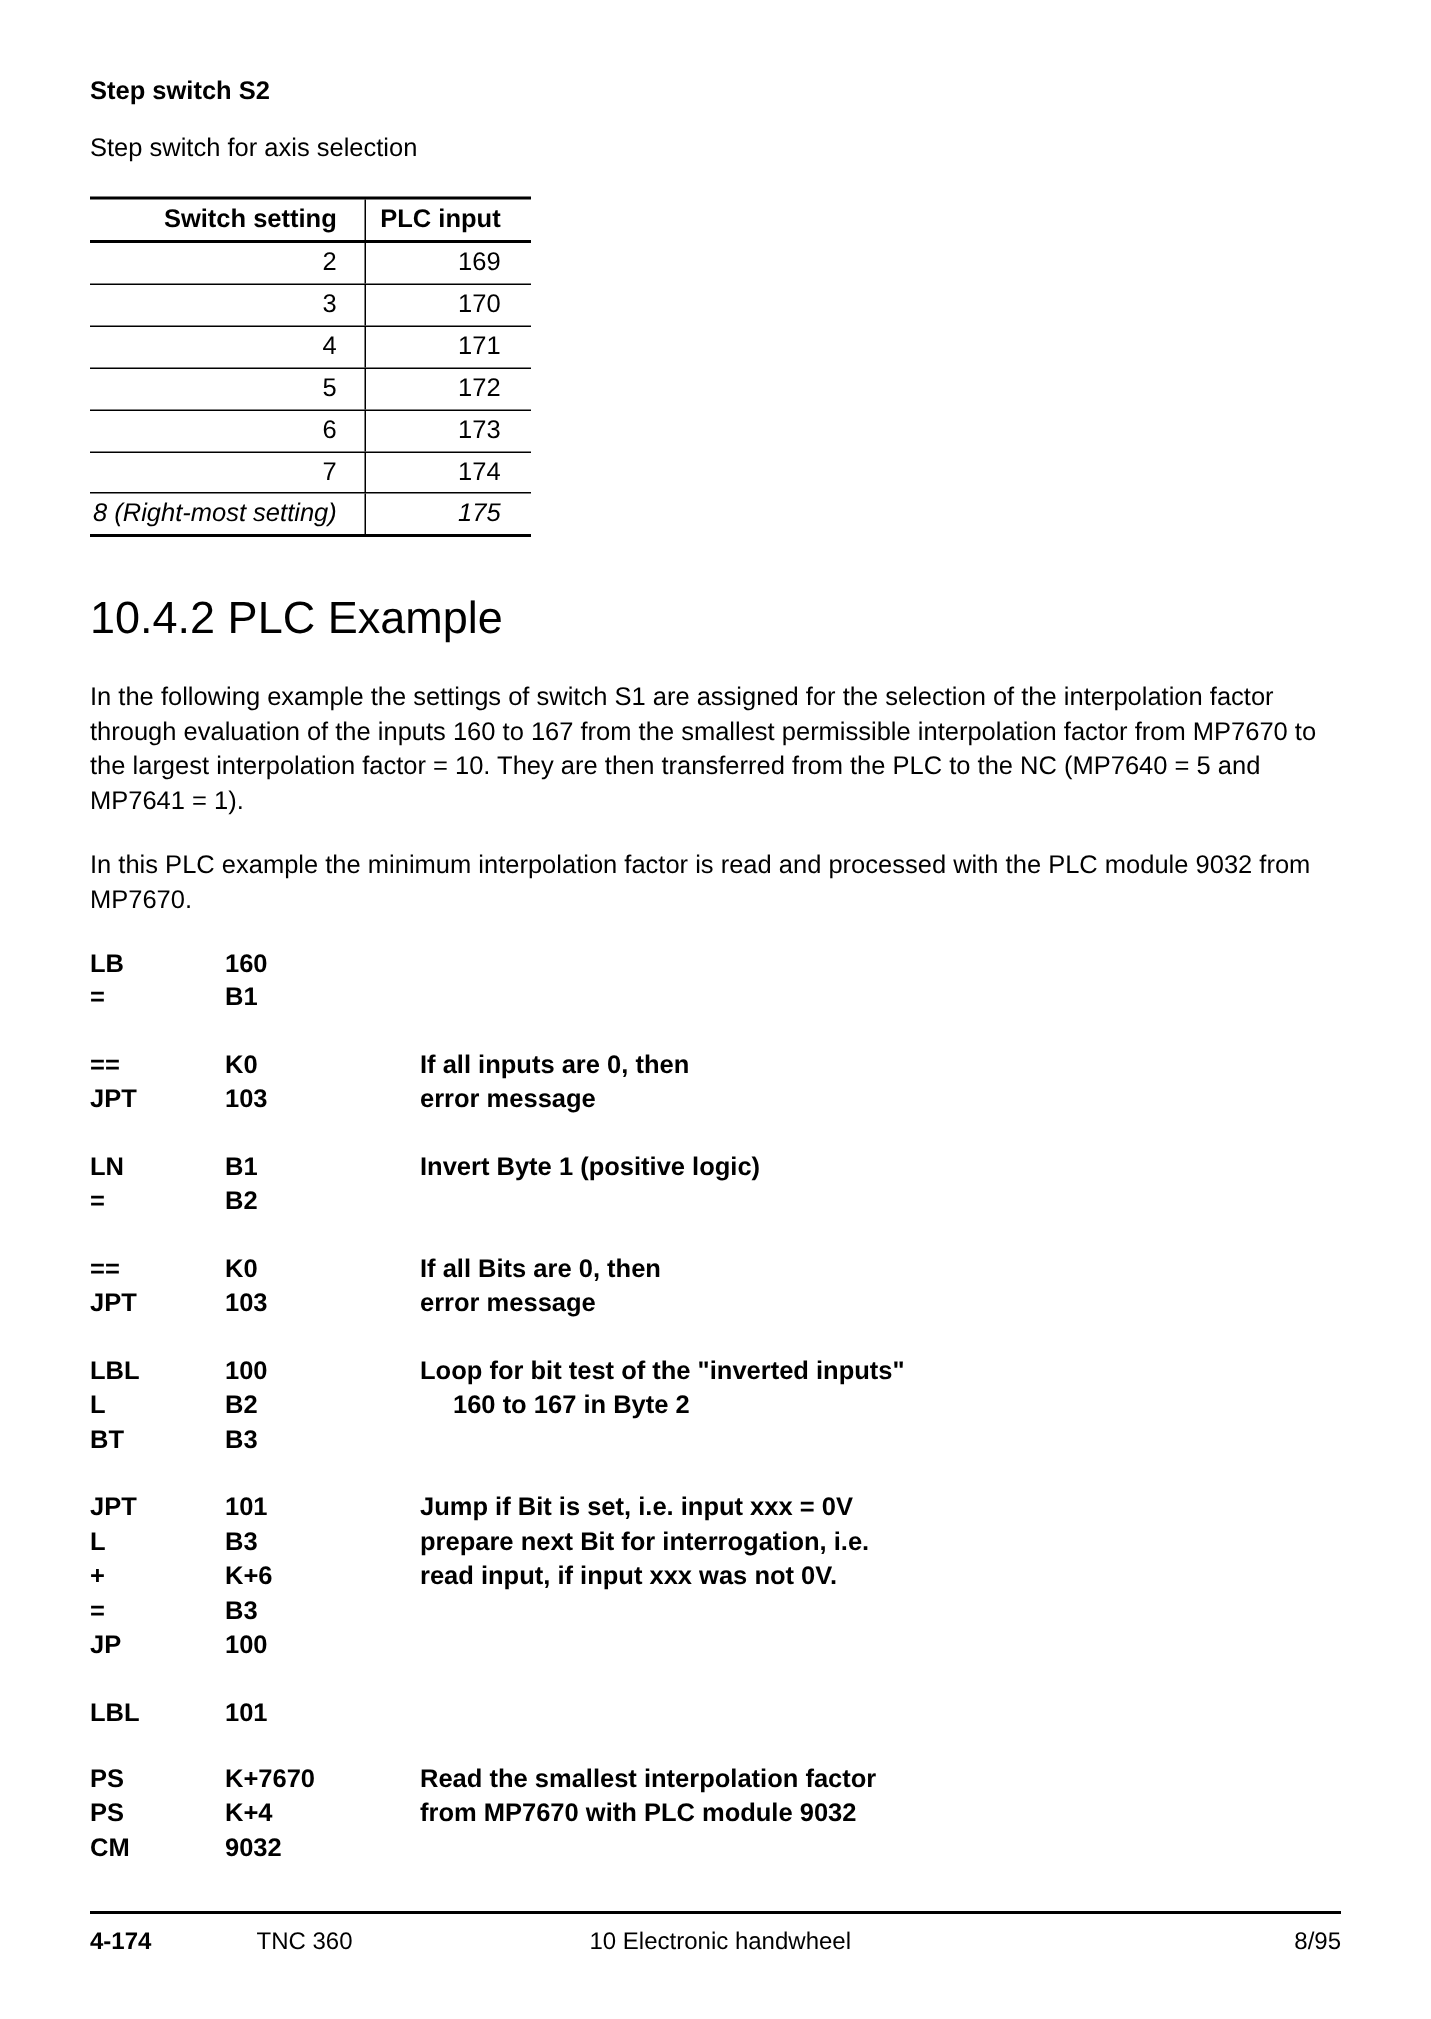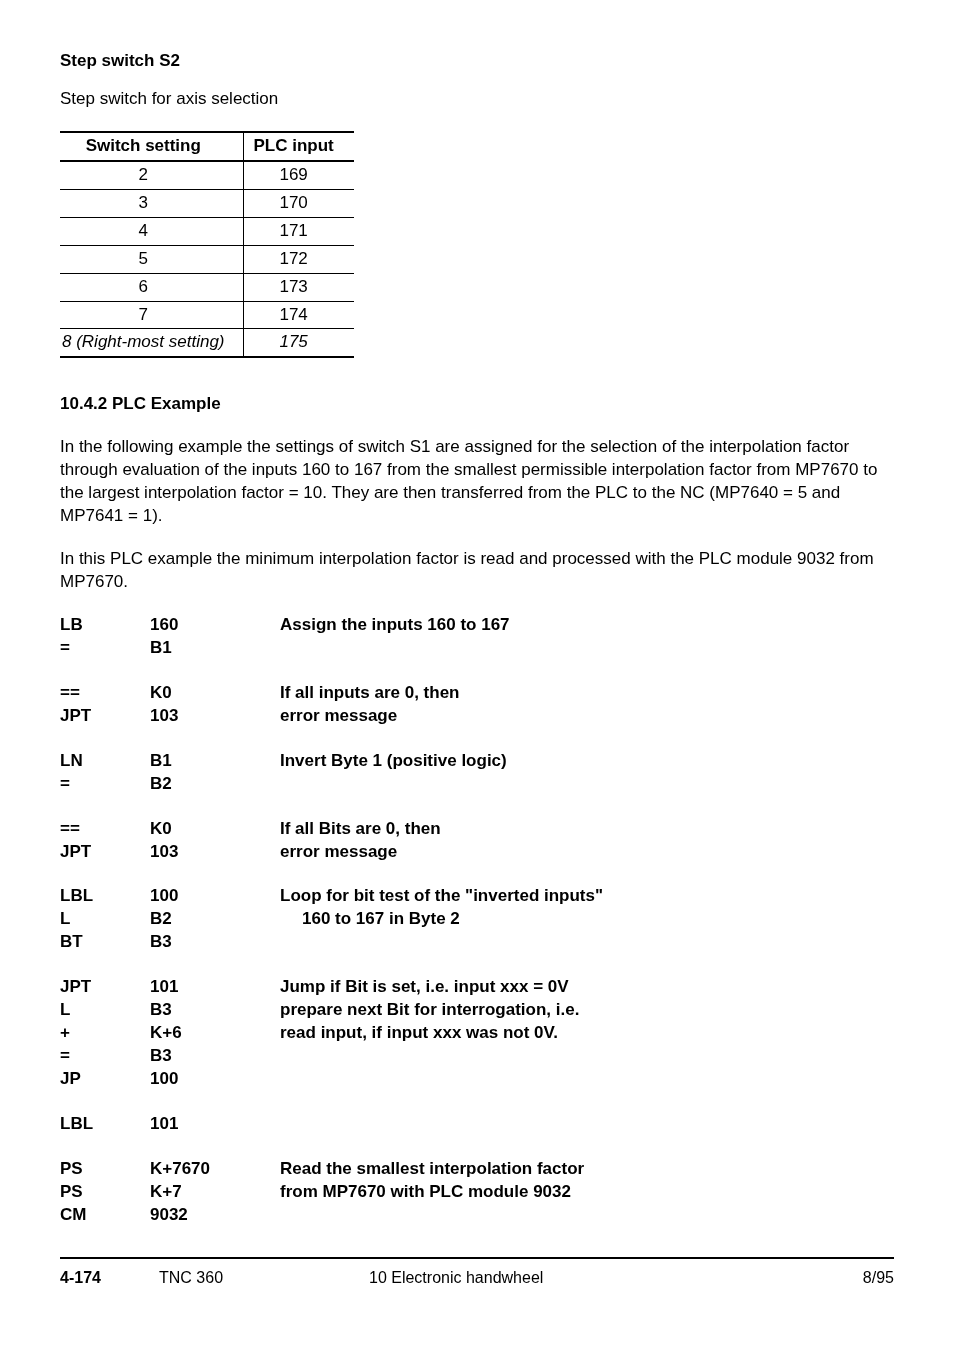--- a/index.html
+++ b/index.html
@@ -18,41 +18,41 @@
     margin-bottom: 15px;
   }
   .para {
     margin: 0 0 20px 0;
   }
   table.switch {
     border-collapse: collapse;
     margin-bottom: 35px;
   }
   table.switch th, table.switch td {
-    text-align: center;
+    text-align: right;
     padding: 2px 18px 2px 2px;
     border-bottom: 1px solid #000;
   }
   table.switch th {
     border-top: 2px solid #000;
     border-bottom: 2px solid #000;
     font-weight: bold;
   }
   table.switch td.col2, table.switch th.col2 {
     border-left: 1px solid #000;
     padding-left: 10px;
     padding-right: 20px;
   }
   table.switch tr.last td {
     border-bottom: 2px solid #000;
     font-style: italic;
   }
   h2.heading {
-    font-size: 17px;
-    font-weight: bold;
+    font-size: 30px;
+    font-weight: normal;
     margin: 10px 0 20px 0;
   }
   .code-block {
     margin-bottom: 20px;
     font-weight: bold;
   }
   .code-row {
     display: flex;
     min-height: 22px;
   }
@@ -62,20 +62,21 @@
   .c1 { width: 90px; flex-shrink: 0; }
   .c2 { width: 130px; flex-shrink: 0; }
   .c3 { flex: 1; }
   .c3-indent { padding-left: 22px; }
   .footer {
     border-top: 2px solid #000;
     margin-top: 30px;
     padding-top: 8px;
     display: flex;
     font-size: 16px;
+    gap: 12px;
   }
   .footer .f1 { width: 85px; font-weight: bold; }
   .footer .f2 { width: 210px; margin-left: 14px; }
   .footer .f3 { flex: 1; }
   .footer .f4 { text-align: left; }
 </style>
 </head>
 <body>
 
 <div class="section-title">Step switch S2</div>
@@ -124,21 +125,20 @@
 <h2 class="heading">10.4.2  PLC Example</h2>
 
 <p class="para">In the following example the settings of switch S1 are assigned for the selection of the interpolation factor through evaluation of the inputs  160 to  167 from the smallest permissible interpolation factor from MP7670 to the largest interpolation factor = 10.  They are then transferred from the PLC to the NC (MP7640 = 5 and MP7641 = 1).</p>
 
 <p class="para">In this PLC example the minimum interpolation factor is read and processed with the PLC module 9032 from MP7670.</p>
 
 <div class="code-block" id="code-block">
     <div class="code-row">
       <span class="c1">LB</span>
       <span class="c2">160</span>
-      <span class="c3">Assign the inputs  160 to  167</span>
     </div>
     <div class="code-row">
       <span class="c1">=</span>
       <span class="c2">B1</span>
     </div>
     <div class="code-row gap"></div>
     <div class="code-row">
       <span class="c1">==</span>
       <span class="c2">K0</span>
       <span class="c3">If all inputs are 0, then</span>
@@ -219,21 +219,21 @@
       <span class="c3"></span>
     </div>
     <div class="code-row gap"></div>
     <div class="code-row">
       <span class="c1">PS</span>
       <span class="c2">K+7670</span>
       <span class="c3">Read the smallest interpolation factor</span>
     </div>
     <div class="code-row">
       <span class="c1">PS</span>
-      <span class="c2">K+7</span>
+      <span class="c2">K+4</span>
       <span class="c3">from MP7670 with PLC module 9032</span>
     </div>
     <div class="code-row">
       <span class="c1">CM</span>
       <span class="c2">9032</span>
       <span class="c3"></span>
     </div>
   </div>
 
 <div class="footer">

